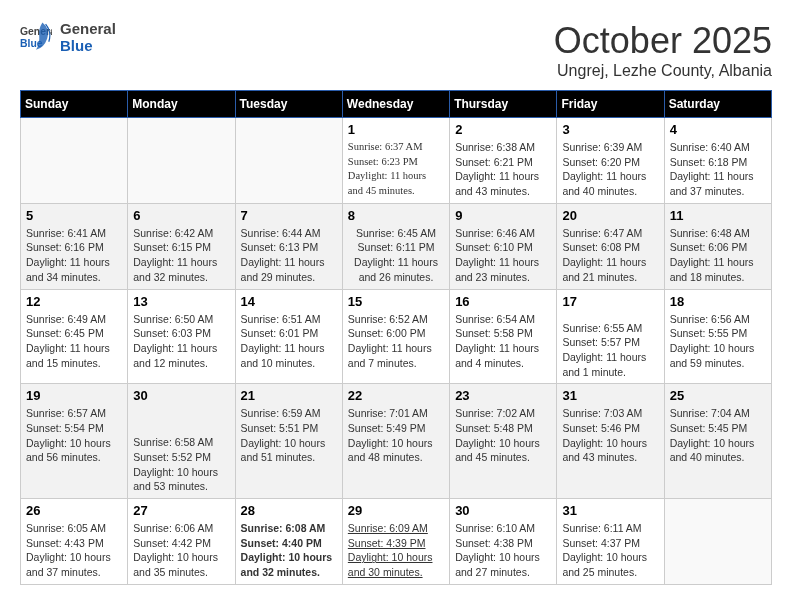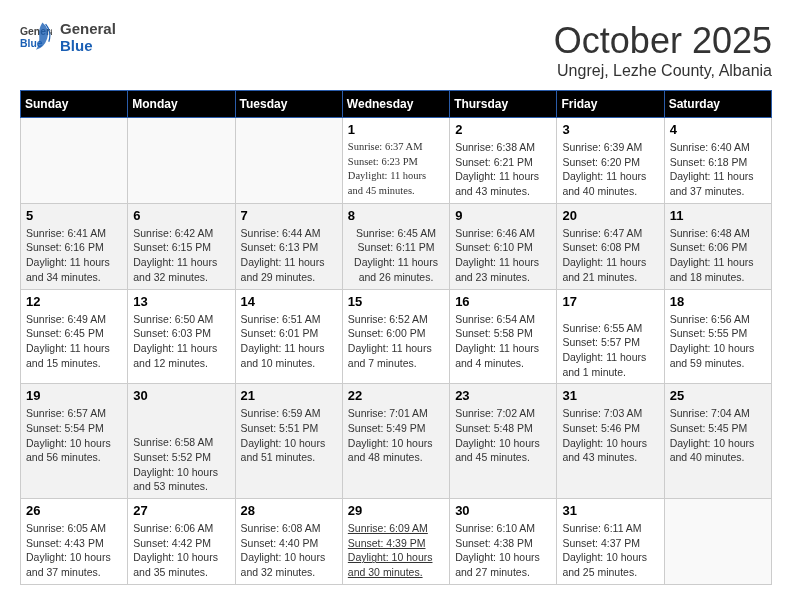--- a/index.html
+++ b/index.html
@@ -299,21 +299,21 @@
         </td>
         <td>
           <span class="day-number">27</span>
           <div class="day-info" style="white-space: pre-line;">Sunrise: 6:06 AM
 Sunset: 4:42 PM
 Daylight: 10 hours
 and 35 minutes.</div>
         </td>
         <td>
           <span class="day-number">28</span>
-          <div class="day-info" style="white-space: pre-line;">Sunrise: 6:08 AM
+          <div class="day-info" style="white-space: pre-line; font-weight: bold;">Sunrise: 6:08 AM
 Sunset: 4:40 PM
 Daylight: 10 hours
 and 32 minutes.</div>
         </td>
         <td>
           <span class="day-number">29</span>
           <div class="day-info" style="white-space: pre-line; text-decoration: underline;">Sunrise: 6:09 AM
 Sunset: 4:39 PM
 Daylight: 10 hours
 and 30 minutes.</div>

